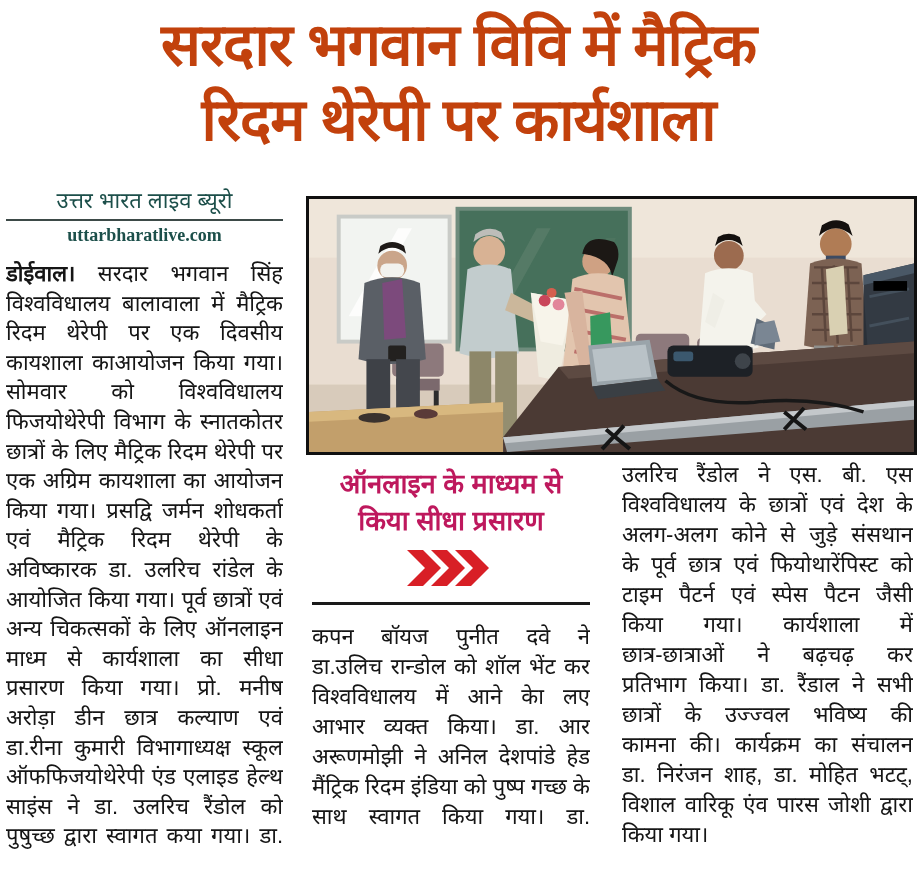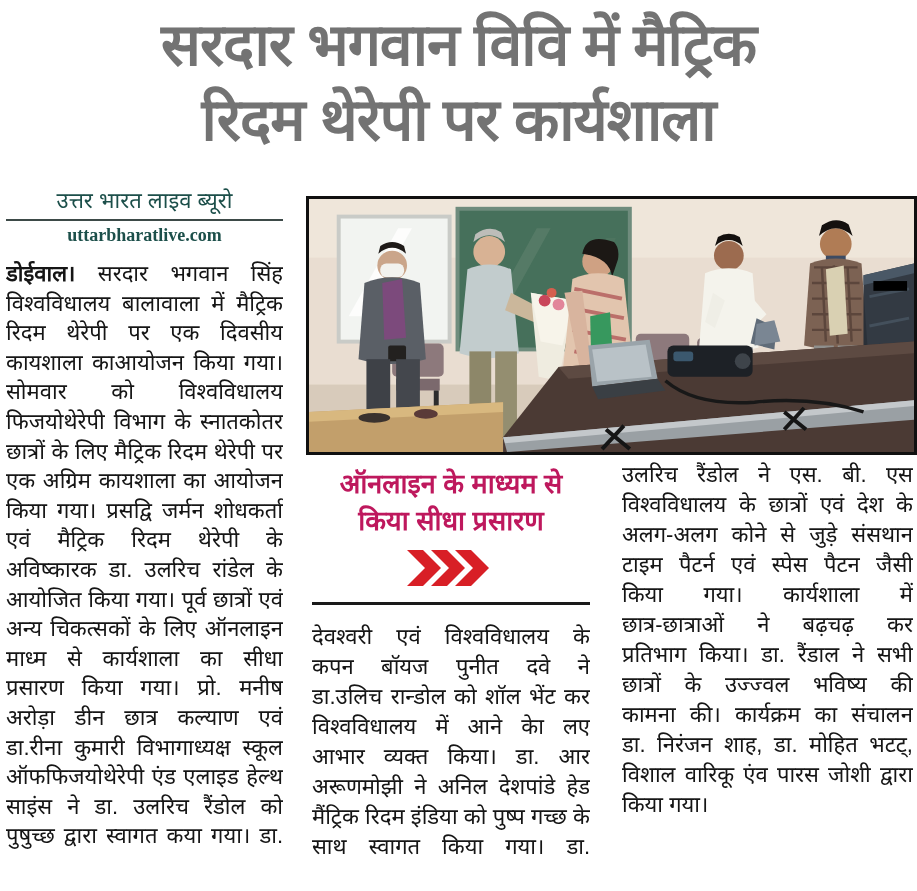--- a/index.html
+++ b/index.html
@@ -6,21 +6,21 @@
     --accent-red:#d81f26;
     --byline-teal:#1c4f4a;
     --ink:#121212;
   }
   *{box-sizing:border-box;margin:0;padding:0;}
   body{background:#ffffff;font-family:"Liberation Sans","DejaVu Sans",sans-serif;}
   .page{position:relative;width:917px;height:891px;background:#ffffff;overflow:hidden;color:var(--ink);}
 
   
   .headline{position:absolute;top:8px;left:0;width:917px;text-align:center;
-    font-weight:800;font-size:59px;line-height:1.27;color:#737373;letter-spacing:-1px;}
+    font-weight:800;font-size:59px;line-height:1.27;color:#c2410c;letter-spacing:-1px;}
 
   
   .left-col{position:absolute;left:6px;top:184px;width:277px;}
   .byline-agency{text-align:center;font-weight:400;font-size:22px;color:var(--byline-teal);}
   .byline-rule{border:none;border-top:2px solid #3d4a48;margin-top:5px;}
   .byline-website{text-align:center;font-weight:700;font-size:18px;margin-top:4px;
     font-family:"Liberation Serif","DejaVu Serif",serif;color:var(--byline-teal);}
   .body-text{font-size:22px;line-height:29.6px;color:#151515;}
   .left-col .body-text{margin-top:13px;}
   .line{text-align:justify;text-align-last:justify;white-space:nowrap;overflow:hidden;}
@@ -231,36 +231,36 @@
     </div>
     <div class="chevrons">
       <svg width="88" height="36" viewBox="0 0 88 36">
         <polygon points="0,0 16,0 34,18 16,36 0,36 18,18" fill="#d81f26"></polygon>
         <polygon points="24,0 40,0 58,18 40,36 24,36 42,18" fill="#d81f26"></polygon>
         <polygon points="48,0 64,0 82,18 64,36 48,36 66,18" fill="#d81f26"></polygon>
       </svg>
     </div>
     <hr class="subhead-rule">
     <div class="body-text">
-        <div class="line">देवश्वरी एवं विश्वविधालय के</div>
         <div class="line">कपन बॉयज पुनीत दवे ने</div>
         <div class="line">डा.उलिच रान्डोल को शॉल भेंट कर</div>
         <div class="line">विश्वविधालय में आने केा लए</div>
         <div class="line">आभार व्यक्त किया। डा. आर</div>
         <div class="line">अरूणमोझी ने अनिल देशपांडे हेड</div>
         <div class="line">मैंट्रिक रिदम इंडिया को पुष्प गच्छ के</div>
         <div class="line">साथ स्वागत किया गया। डा.</div>
       </div>
   </div>
 
   <div class="right-col">
     <div class="body-text no-stretch-last">
         <div class="line">उलरिच रैंडोल ने एस. बी. एस</div>
         <div class="line">विश्वविधालय के छात्रों एवं देश के</div>
         <div class="line">अलग-अलग कोने से जुड़े संसथान</div>
+        <div class="line">के पूर्व छात्र एवं फियोथारेंपिस्ट को</div>
         <div class="line">टाइम पैटर्न एवं स्पेस पैटन जैसी</div>
         <div class="line">किया गया। कार्यशाला में</div>
         <div class="line">छात्र-छात्राओं ने बढ़चढ़ कर</div>
         <div class="line">प्रतिभाग किया। डा. रैंडाल ने सभी</div>
         <div class="line">छात्रों के उज्ज्वल भविष्य की</div>
         <div class="line">कामना की। कार्यक्रम का संचालन</div>
         <div class="line">डा. निरंजन शाह, डा. मोहित भटट्,</div>
         <div class="line">विशाल वारिकू एंव पारस जोशी द्वारा</div>
         <div class="line">किया गया।</div>
       </div>

